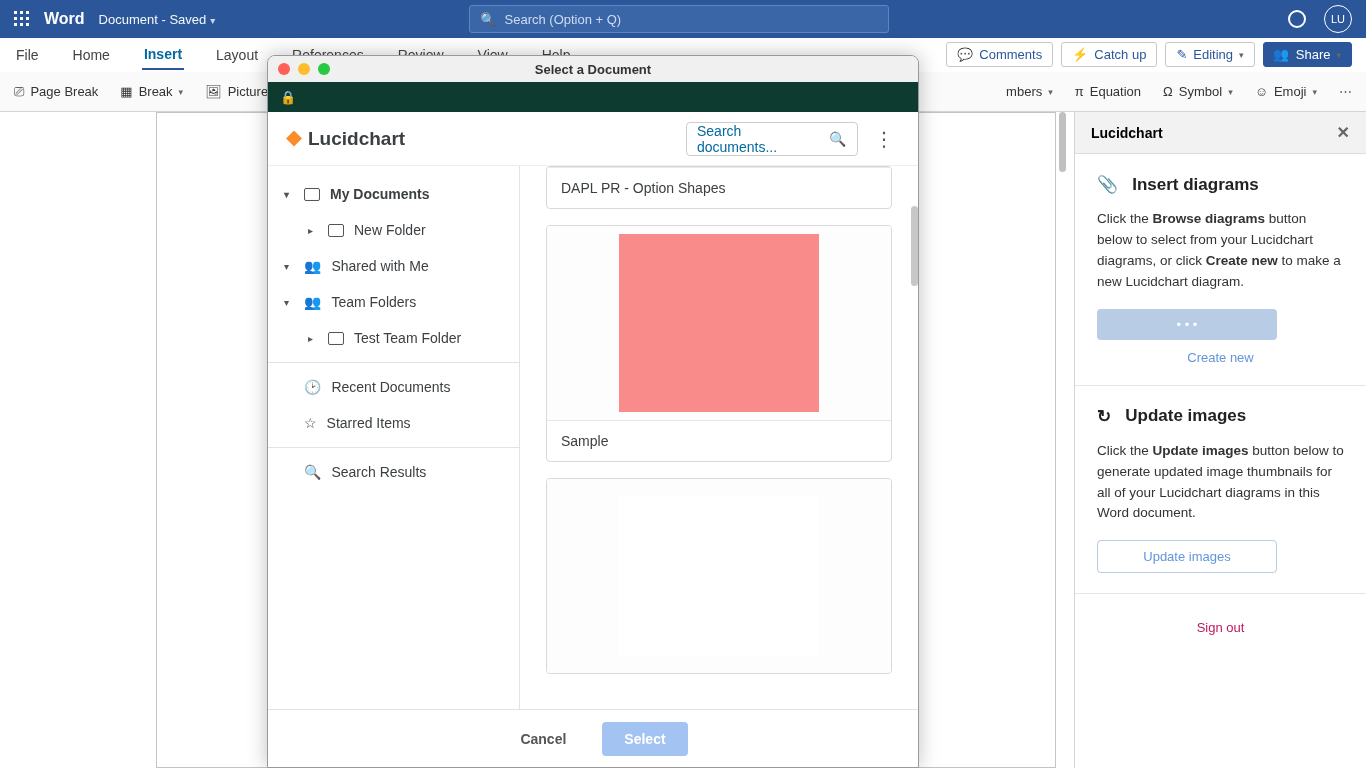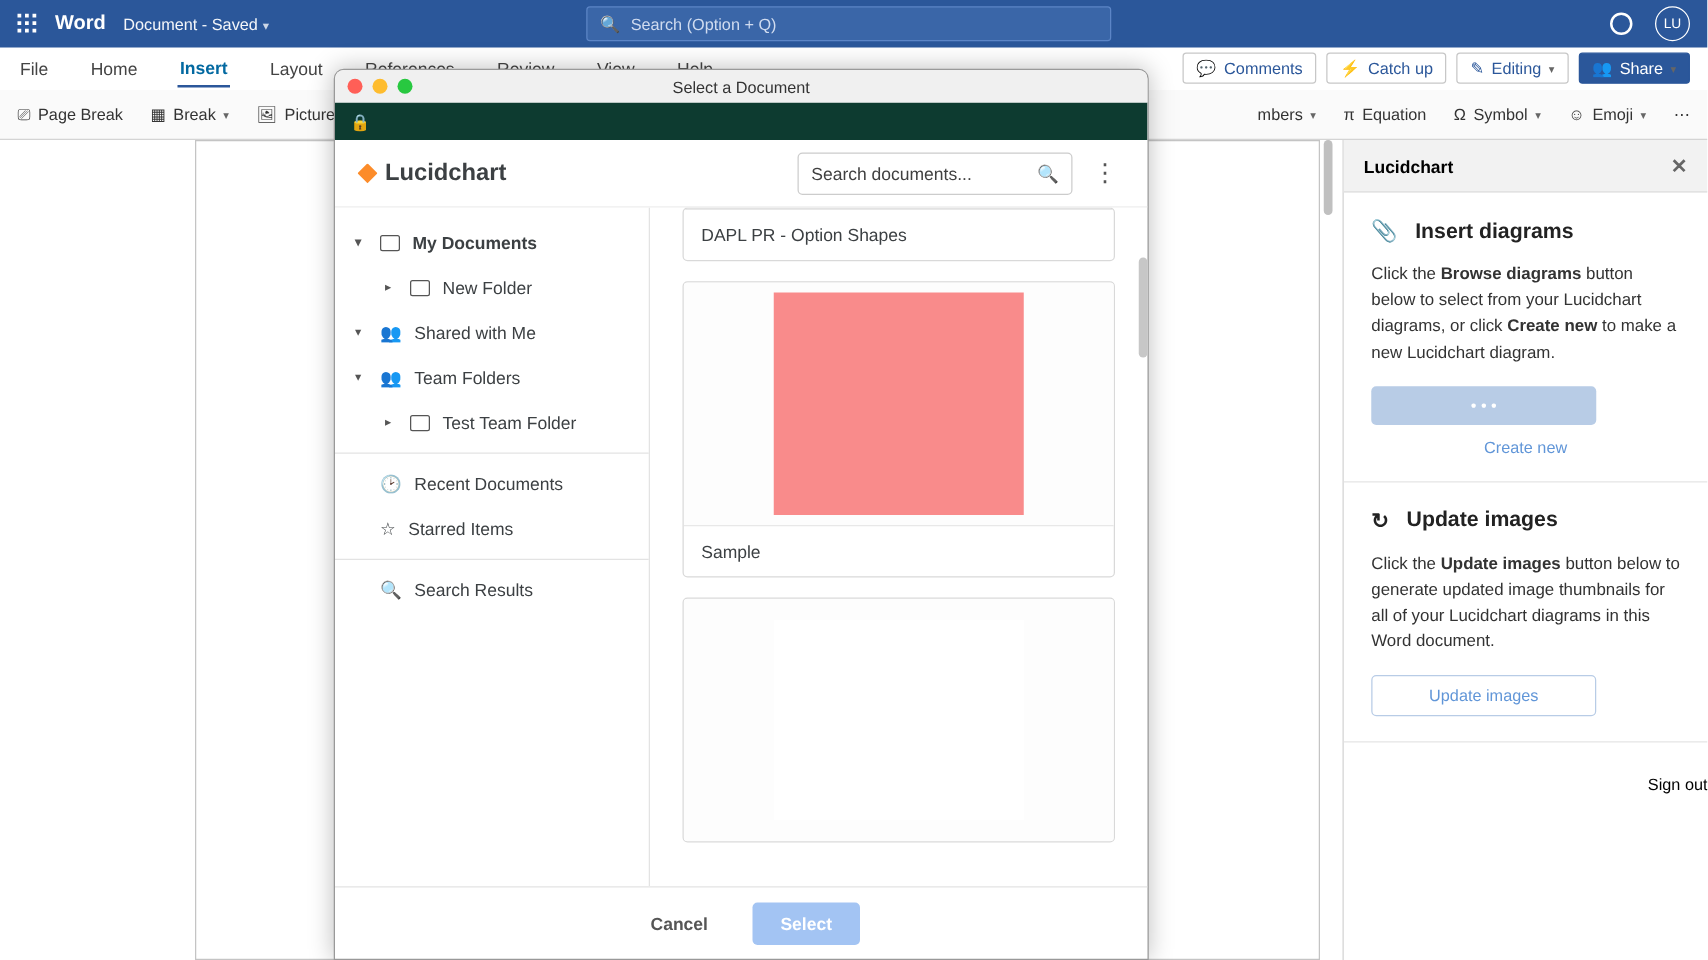--- a/index.html
+++ b/index.html
@@ -30,27 +30,27 @@
 .ribbon-item { display: flex; align-items: center; gap: 6px; cursor: pointer; }
 .caret { font-size: 9px; color: #666; }
 .page-bg { position: absolute; top: 112px; left: 156px; width: 900px; height: 656px; border: 1px solid #c4c4c4; background: #fff; }
 
 
 .picker-window { position: absolute; top: 55px; left: 267px; width: 652px; height: 713px; background: #fff; border: 1px solid #999; border-radius: 8px 8px 0 0; box-shadow: 0 0 20px rgba(0,0,0,.25); display: flex; flex-direction: column; overflow: hidden; }
 .picker-titlebar { height: 26px; background: #f0f0f0; display: flex; align-items: center; padding: 0 10px; position: relative; }
 .traffic { display: flex; gap: 8px; }
 .traffic span { width: 12px; height: 12px; border-radius: 50%; }
 .tl-r { background: #ff5f57; } .tl-y { background: #febc2e; } .tl-g { background: #28c840; }
-.picker-title { position: absolute; left: 0; right: 0; text-align: center; font-size: 13px; font-weight: 400; color: #333; }
+.picker-title { position: absolute; left: 0; right: 0; text-align: center; font-size: 13px; font-weight: 700; color: #333; }
 .picker-url { height: 30px; background: #0d3b30; color: #fff; display: flex; align-items: center; padding: 0 12px; font-size: 13px; gap: 8px; }
 .picker-url .path { color: #afc9c2; }
 .picker-header { height: 54px; display: flex; align-items: center; padding: 0 18px; gap: 10px; border-bottom: 1px solid #eee; }
 .lucid-logo { display: flex; align-items: center; gap: 6px; font-weight: 700; font-size: 19px; color: #3c4043; }
 .lucid-dia { width: 16px; height: 16px; background: #fc8c2a; clip-path: polygon(50% 0,100% 50%,50% 100%,0 50%); }
-.search-docs { margin-left: auto; width: 220px; height: 34px; border: 1px solid #ccc; border-radius: 4px; display: flex; align-items: center; padding: 0 10px; color: #404040; font-size: 14px; gap: 6px; }
+.search-docs { margin-left: auto; width: 172px; height: 34px; border: 1px solid #ccc; border-radius: 4px; display: flex; align-items: center; padding: 0 10px; color: #0369a1; font-size: 14px; gap: 6px; }
 .menu-dots { font-size: 20px; color: #555; padding: 0 6px; cursor: pointer; }
 .picker-body { flex: 1; display: flex; overflow: hidden; }
 .picker-sidebar { width: 252px; border-right: 1px solid #e3e3e3; padding-top: 10px; font-size: 14px; color: #3c4043; }
 .sb-item { display: flex; align-items: center; gap: 10px; padding: 10px 16px; cursor: pointer; }
 .sb-item.bold { font-weight: 700; }
 .sb-item.child { padding-left: 40px; }
 .sb-caret { font-size: 10px; color: #555; width: 10px; }
 .sb-ico { width: 16px; height: 13px; border: 1.5px solid #555; border-radius: 2px; }
 .sb-sep { height: 1px; background: #e3e3e3; margin: 6px 0; }
 .picker-grid { flex: 1; overflow-y: auto; padding: 0 26px 10px; position: relative;}
@@ -70,21 +70,21 @@
 .side-panel { position: absolute; top: 112px; right: 0; width: 292px; height: 656px; border-left: 1px solid #d4d4d4; background: #fff; display: flex; flex-direction: column; }
 .panel-head { height: 42px; background: #f2f2f2; display: flex; align-items: center; padding: 0 16px; font-size: 14px; font-weight: 600; border-bottom: 1px solid #ddd; }
 .panel-close { margin-left: auto; font-size: 16px; color: #666; cursor: pointer; }
 .panel-section { padding: 20px 22px; border-bottom: 1px solid #e5e5e5; }
 .sec-title { display: flex; align-items: center; gap: 14px; font-size: 17px; font-weight: 700; color: #222; margin-bottom: 14px; }
 .sec-text { font-size: 13.5px; line-height: 1.55; color: #333; margin-bottom: 16px; }
 .sec-text b { font-weight: 700; }
 .panel-btn { width: 180px; padding: 8px 0; text-align: center; border: 1px solid #b8cce6; background: #fff; color: #6196d8; border-radius: 4px; font-size: 13px; cursor: pointer; }
 .panel-btn.loading { background: #b8cce6; color: #fff; border: none; }
 .panel-link { margin-top: 4px; text-align: center; color: #6196d8; font-size: 13px; cursor: pointer; }
-.signout { text-align: right; color: #000000; font-size: 13px; padding: 26px 0; cursor: pointer; }
+.signout { text-align: center; color: #be185d; font-size: 13px; padding: 26px 0; cursor: pointer; }
 .vbar { position: absolute; top: 112px; left: 1059px; width: 7px; height: 60px; background: #c0c0c0; border-radius: 4px; }
 </style>
 </head>
 <body>
 
 <div class="titlebar">
   <div class="apps-grid">
       <span></span>
       <span></span>
       <span></span>

